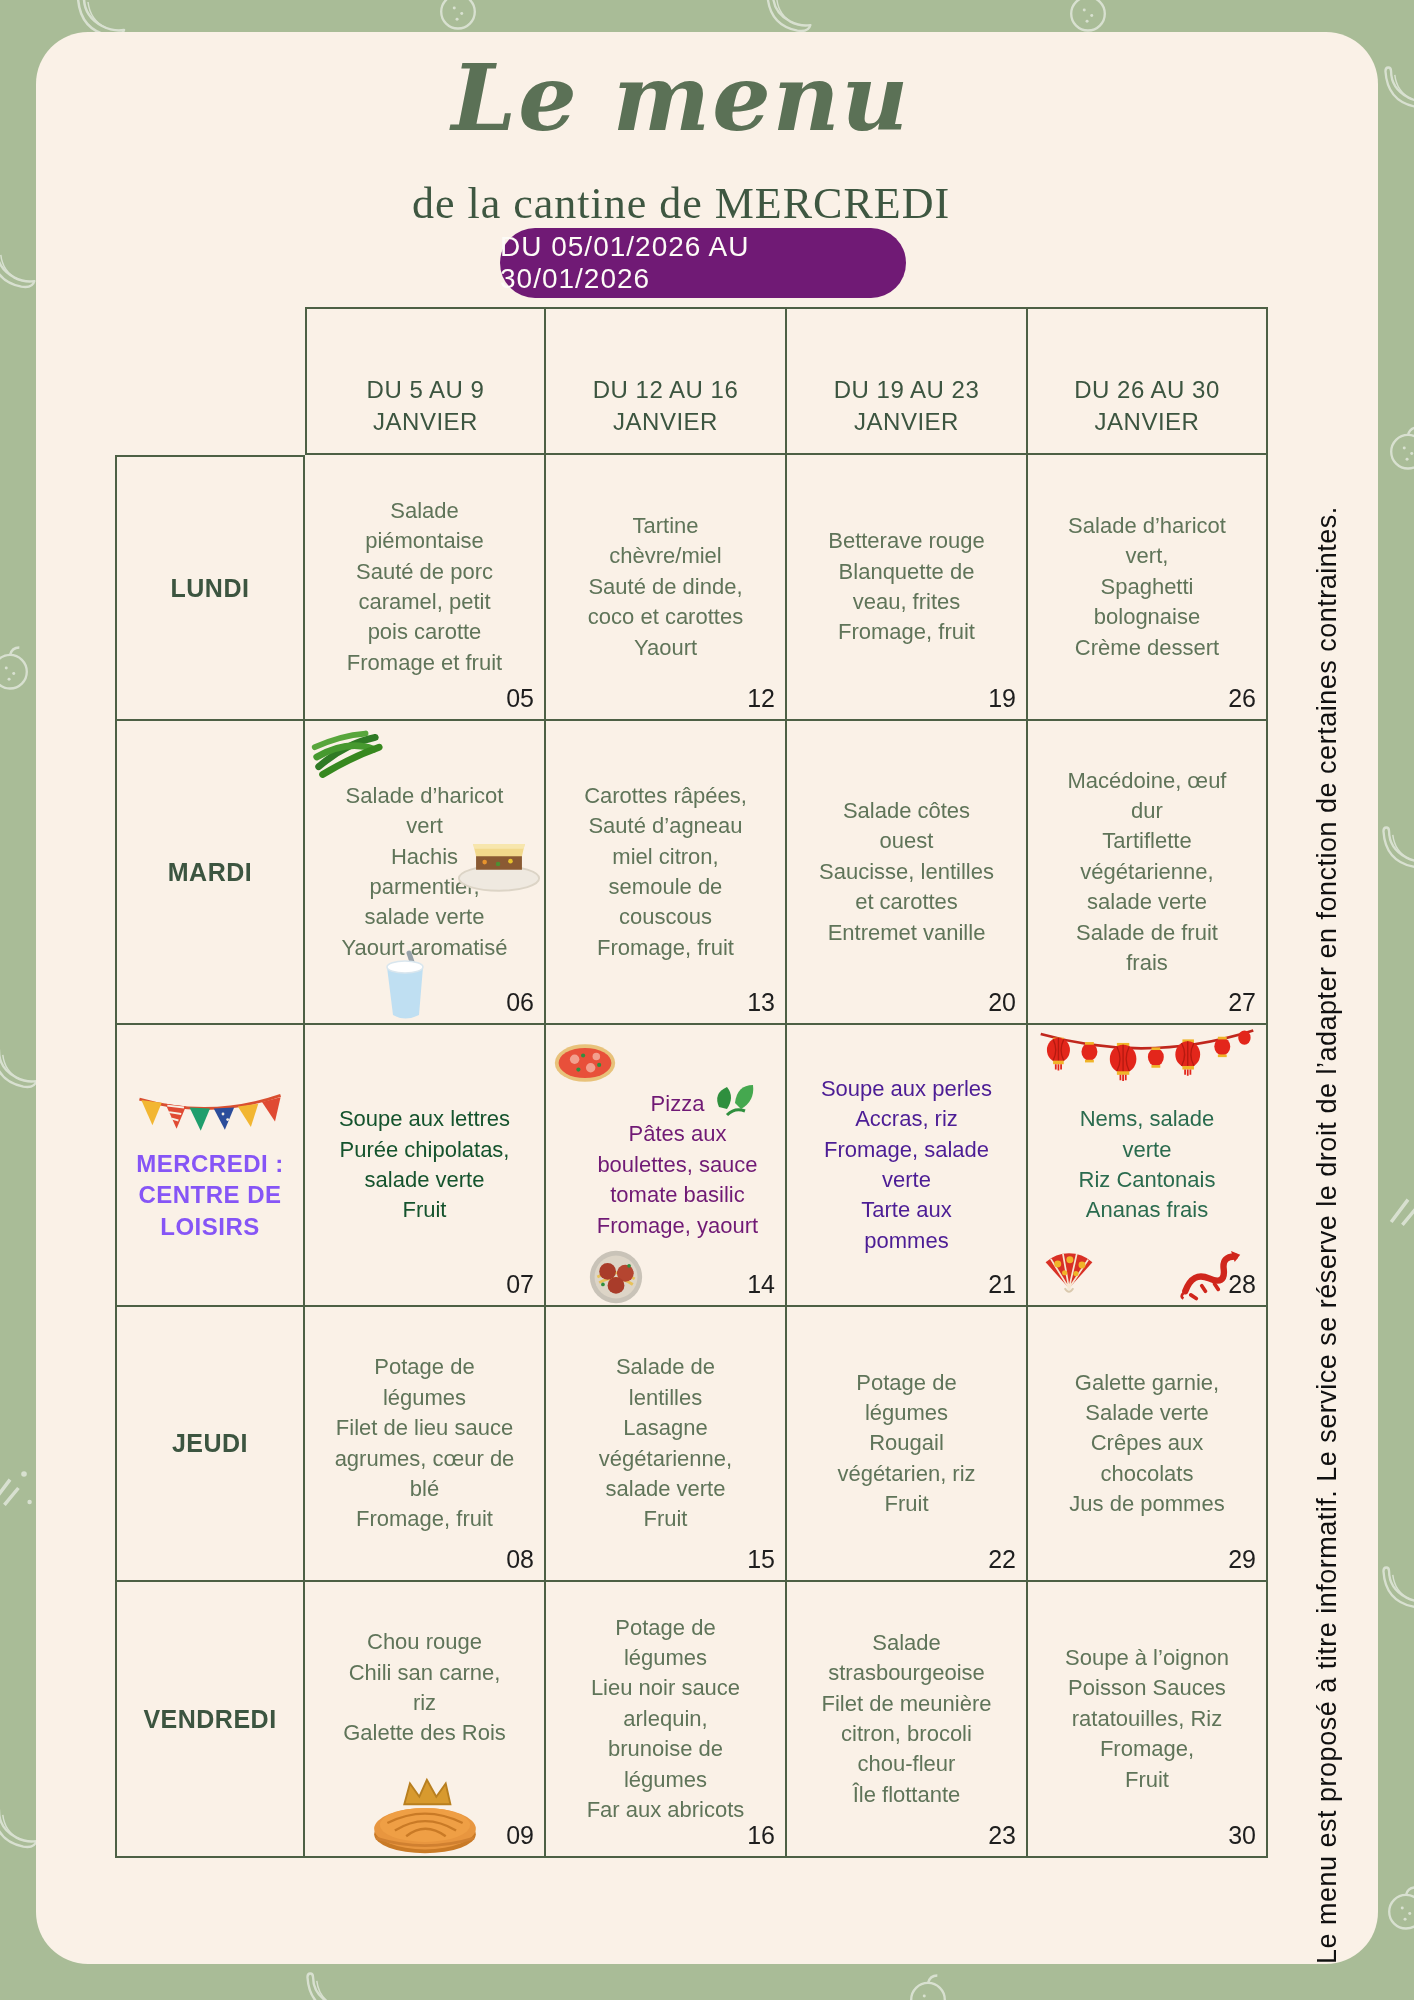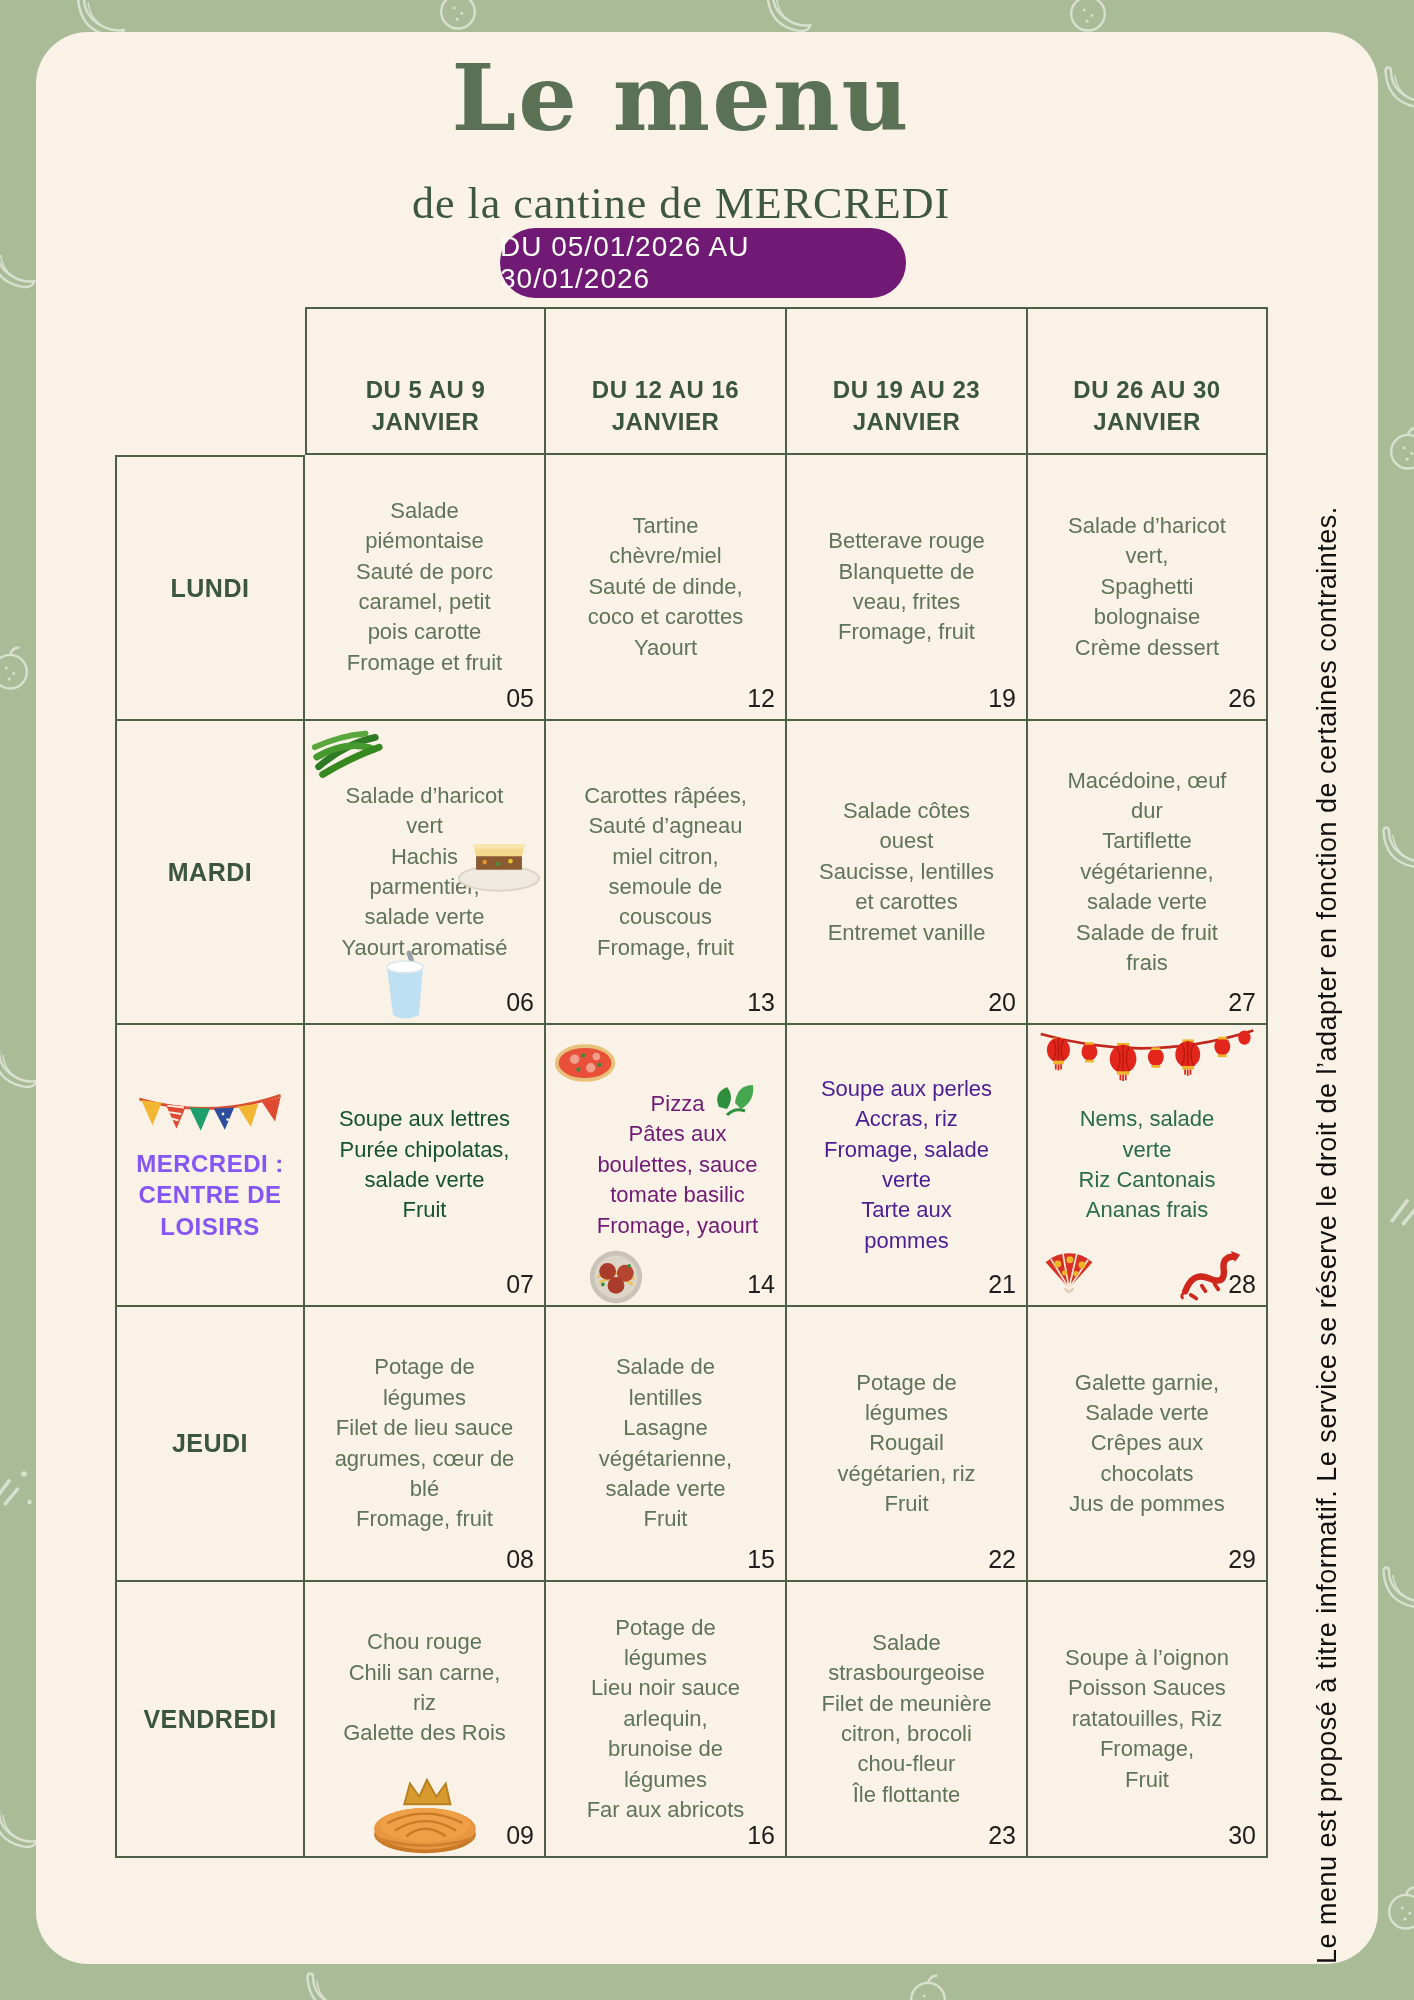--- a/index.html
+++ b/index.html
@@ -8,21 +8,21 @@
     background:#a9bc97;
     font-family:"Liberation Sans", sans-serif;
   }
   .doodle{position:absolute;opacity:.55;pointer-events:none;}
   .card{
     position:absolute;left:36px;top:32px;width:1342px;height:1932px;
     background:#faf1e7;border-radius:52px;
   }
   .title{
     position:absolute;left:36px;top:48px;width:1290px;text-align:center;
-    font-family:"DejaVu Serif", serif;font-weight:700;
+    font-family:"DejaVu Serif", serif;font-style:italic;font-weight:700;
     font-size:92px;line-height:1.1;color:#5b7156;letter-spacing:2px;
   }
   .subtitle{
     position:absolute;left:36px;top:178px;width:1290px;text-align:center;
     font-family:"Liberation Serif", serif;font-size:44px;color:#3e5741;letter-spacing:1px;
   }
   .badge{
     position:absolute;left:500px;top:228px;width:406px;height:70px;border-radius:36px;
     background:#701a75;color:#fdfbf7;display:flex;align-items:center;justify-content:center;
     font-size:28px;letter-spacing:1px;
@@ -36,21 +36,21 @@
   .cell{
     position:relative;border-right:2px solid #4d6045;border-bottom:2px solid #4d6045;
     display:flex;flex-direction:column;align-items:center;justify-content:center;
     text-align:center;box-sizing:border-box;padding:8px 10px;
   }
   .cell.bt{border-top:2px solid #4d6045;}
   .cell.bl{border-left:2px solid #4d6045;}
   .cell.phantom{border:none;background:transparent;}
   .head-cell{padding-top:58px;}
   .head-text{
-    font-weight:700;font-size:24px;color:#3c5540;white-space:pre-line;line-height:1.35;letter-spacing:.5px;
+    font-weight:400;font-size:24px;color:#3c5540;white-space:pre-line;line-height:1.35;letter-spacing:.5px;
   }
   .day-text{
     font-weight:700;font-size:25px;color:#3c5540;white-space:pre-line;line-height:1.3;letter-spacing:.5px;
   }
   .day-text.purple{color:#8655f6;font-size:24px;}
   .menu-text{
     font-size:22px;line-height:1.38;color:#5f7459;white-space:pre-line;
   }
   .menu-text.c-orange{color:#14532d;}
   .menu-text.c-green{color:#701a75;margin-left:24px;}

